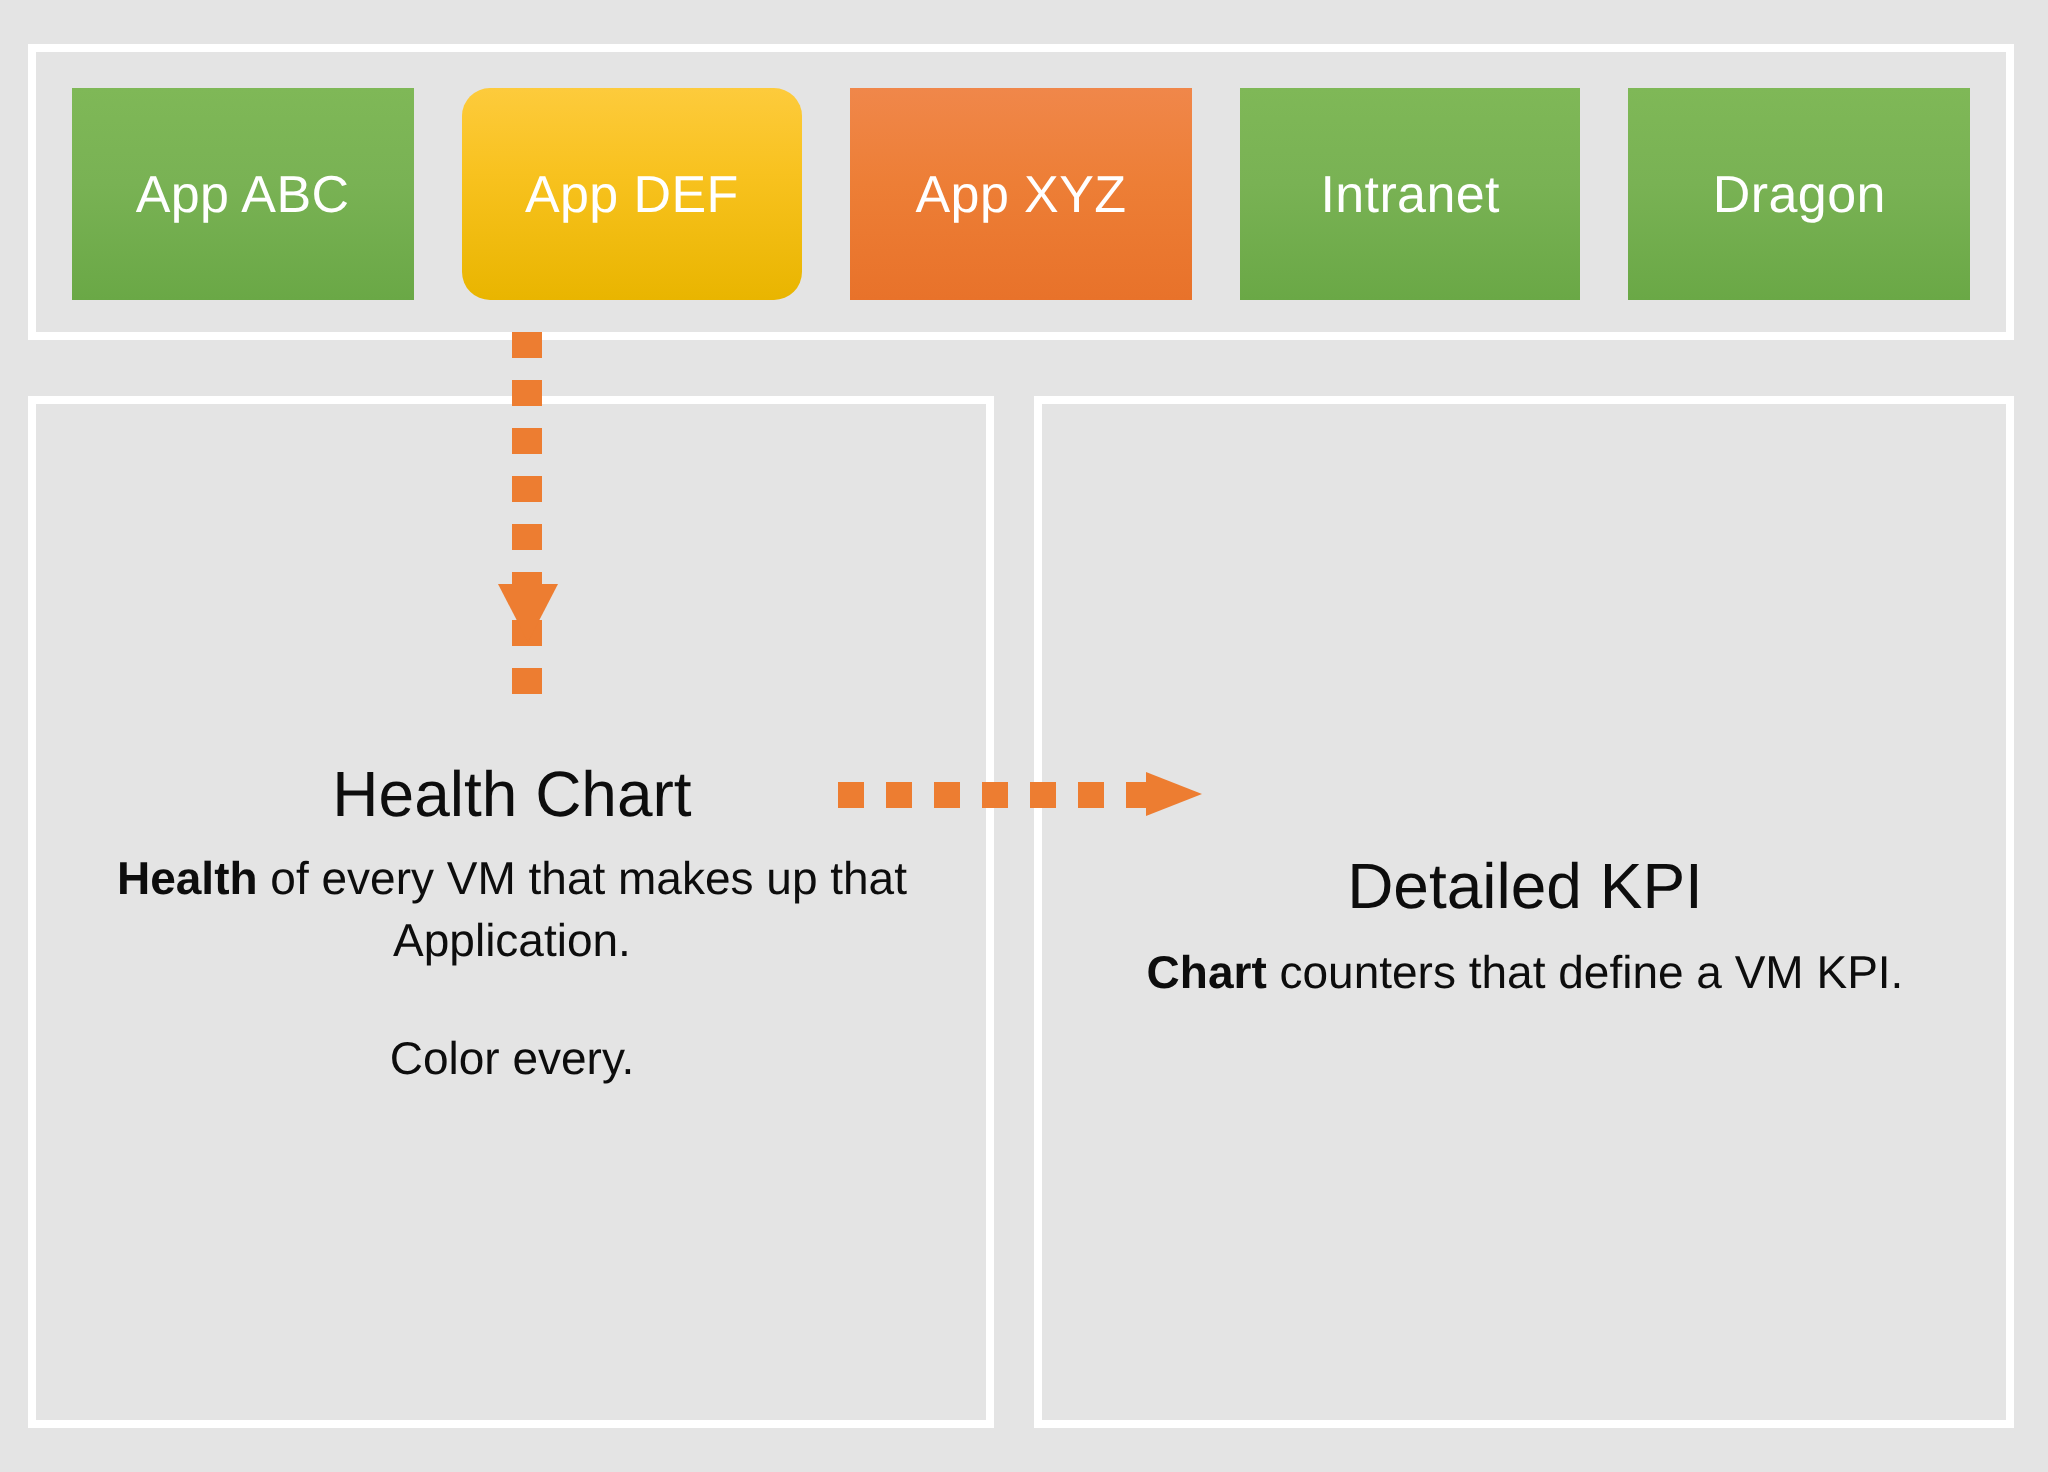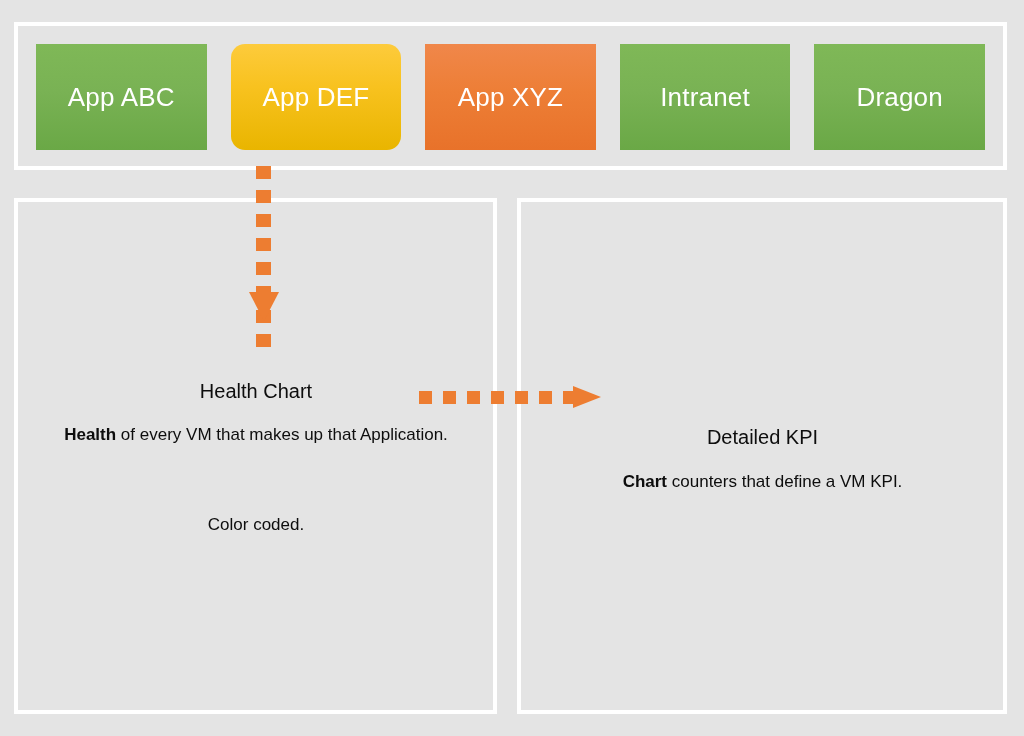--- a/index.html
+++ b/index.html
@@ -71,29 +71,29 @@
   }
   .app-tile.green  { background: linear-gradient(180deg, #7fb857 0%, #79b254 45%, #6aa846 100%); }
   .app-tile.yellow { background: linear-gradient(180deg, #fdcb3c 0%, #f8c21f 40%, #e9b500 100%); border-radius: 14px; }
   .app-tile.orange { background: linear-gradient(180deg, #f0874a 0%, #ed7e36 45%, #e8722a 100%); }
 
   
   .heading {
     position: absolute;
     text-align: center;
     color: #0d0d0d;
-    font-size: 20px;
+    font-size: 32px;
     line-height: 1.1;
     white-space: nowrap;
   }
   .body-text {
     position: absolute;
     text-align: center;
     color: #0d0d0d;
-    font-size: 17px;
+    font-size: 23px;
     line-height: 1.35;
   }
   .body-text b { font-weight: bold; }
 
   #health-title   { left: 56px;  top: 380px; width: 400px; }
   #health-desc    { left: 46px;  top: 424px; width: 420px; }
   #health-note    { left: 46px;  top: 514px; width: 420px; }
   #kpi-title      { left: 560px; top: 426px; width: 405px; }
   #kpi-desc       { left: 545px; top: 471px; width: 435px; }
 
@@ -203,21 +203,21 @@
     <i></i>
   </div>
   <div class="arrow-head-down"></div>
 
   <div class="heading" id="health-title">Health Chart</div>
 
   <div class="body-text" id="health-desc">
     <b>Health</b><span> of every VM that makes up that Application.</span>
   </div>
 
-  <div class="body-text" id="health-note">Color coded.</div>
+  <div class="body-text" id="health-note">Color every.</div>
 
   <div class="arrow-right-dashes">
     <i></i>
     <i></i>
     <i></i>
     <i></i>
     <i></i>
     <i></i>
     <i></i>
   </div>

